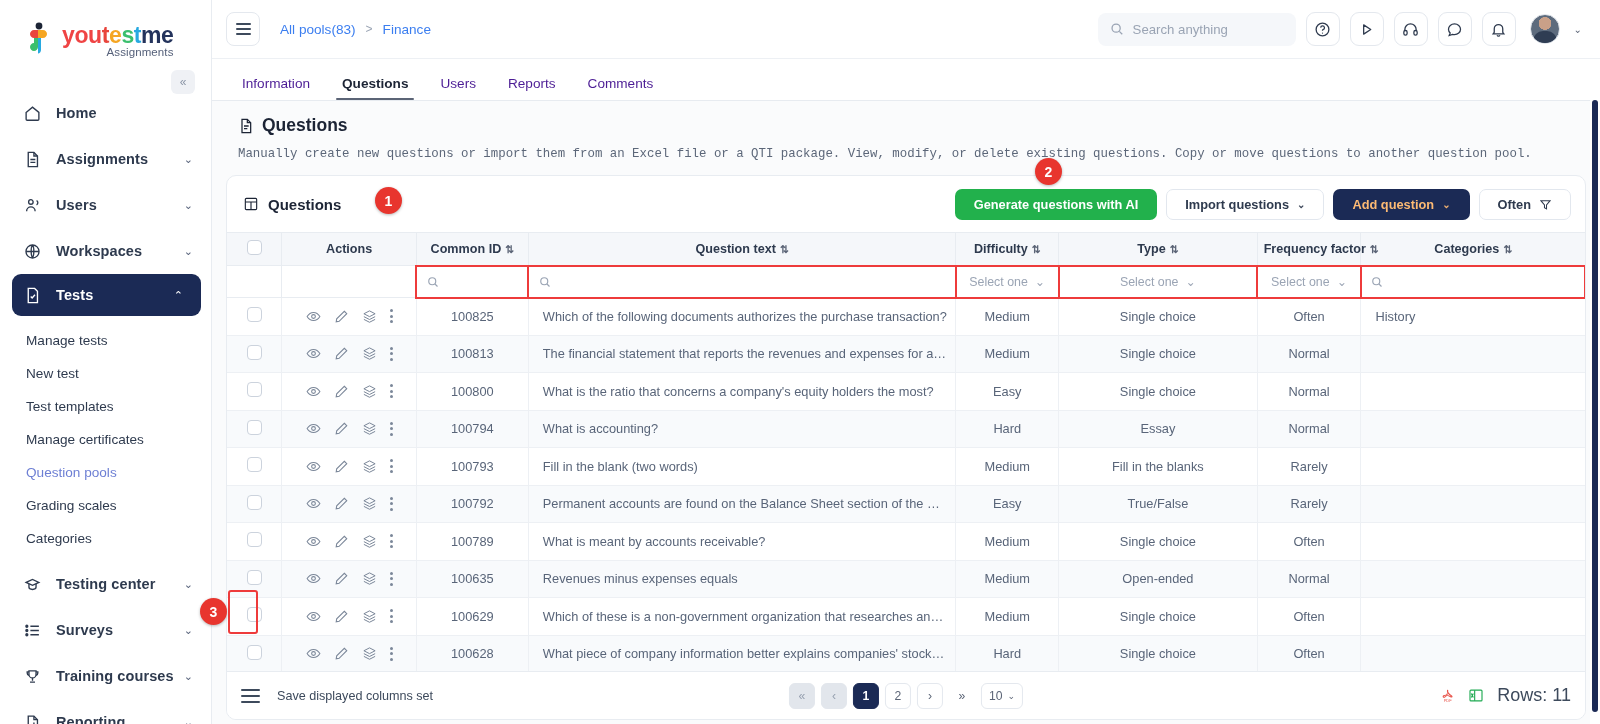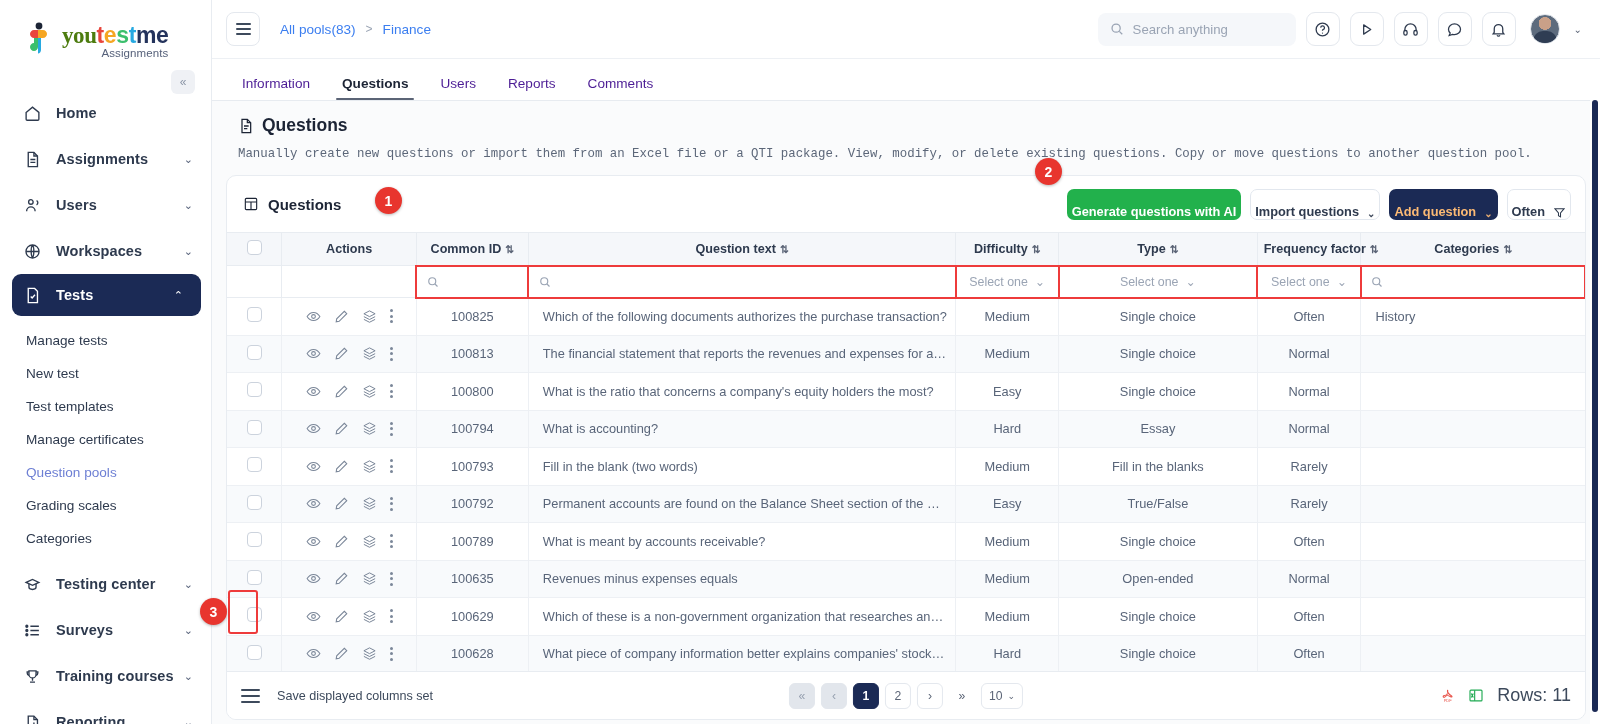--- a/index.html
+++ b/index.html
@@ -17,21 +17,21 @@
     width: 212px; min-width: 212px; height: 724px;
     background: #ffffff;
     border-right: 1px solid #e8ecf1;
     position: relative;
     overflow: hidden;
   }
   .logo-wrap { padding: 22px 0 0 26px; height: 66px; }
   .logo-row { display: flex; align-items: flex-start; }
   .logo-mark { width: 30px; height: 34px; position: relative; margin-right: 6px; }
   .logo-text { font-size: 23px; font-weight: 700; letter-spacing: -0.4px; line-height: 26px; }
-  .lt-you { color: #4d7c0f; font-family: Liberation Serif, serif; } .lt-t { color: #e8453c; } .lt-e { color: #f5a623; }
+  .lt-you { color: #ef4444; } .lt-t { color: #e8453c; } .lt-e { color: #f5a623; }
   .lt-s { color: #3bbf6d; } .lt-t2 { color: #27a9e1; } .lt-me { color: #24335c; }
   .logo-sub { font-size: 11.5px; color: #56617a; text-align: right; margin-top: -2px; letter-spacing: .1px;}
   .collapse-btn {
     position: absolute; right: 16px; top: 70px;
     width: 24px; height: 24px; border-radius: 6px; background: #eff1f5;
     display: flex; align-items: center; justify-content: center;
     color: #8d97a8; font-size: 12px; cursor: pointer;
   }
   .nav { margin-top: 24px; }
   .nav-item {
@@ -107,21 +107,21 @@
   .page-title { display: flex; align-items: center; gap: 8px; font-size: 17.5px; font-weight: 700; color: #1c2435; }
   .page-desc { font-size: 12.4px; color: #5c6779; margin-top: 11px; font-family: Liberation Mono, monospace; }
 
   .card {
     margin-top: 14px; background: #ffffff; border: 1px solid #e8ecf1; border-radius: 10px;
     height: 545px; display: flex; flex-direction: column; overflow: hidden;
   }
   .card-head { height: 56px; display: flex; align-items: center; padding: 0 14px 0 16px; }
   .card-title { display: flex; align-items: center; gap: 9px; font-size: 15px; font-weight: 700; color: #1c2435; }
   .card-actions { margin-left: auto; display: flex; align-items: center; gap: 9px; }
-  .btn { height: 31px; border-radius: 7px; font-size: 12.8px; display: flex; align-items: flex-end; padding: 0 4px; cursor: pointer; gap: 8px; font-family: inherit; border: 1px solid transparent; white-space: nowrap; }
+  .btn { height: 31px; border-radius: 7px; font-size: 12.8px; display: flex; align-items: center; padding: 0 18px; cursor: pointer; gap: 8px; font-family: inherit; border: 1px solid transparent; white-space: nowrap; }
   .btn-green { background: #22b14c; color: #fff; font-weight: 600; }
   .btn-white { background: #fff; border: 1px solid #e2e7ee; color: #2e3a4e; font-weight: 600; }
   .btn-navy { background: #1b2a55; color: #fdba74; font-weight: 600; }
   .caret { font-size: 10px; opacity: .95; }
 
   
   .table-wrap { flex: 1; overflow: hidden; position: relative; }
   table { width: 100%; border-collapse: collapse; table-layout: fixed; }
   thead th {
     background: #f5f7fa; height: 33px; font-size: 12.6px; font-weight: 700; color: #2e3a4e;

